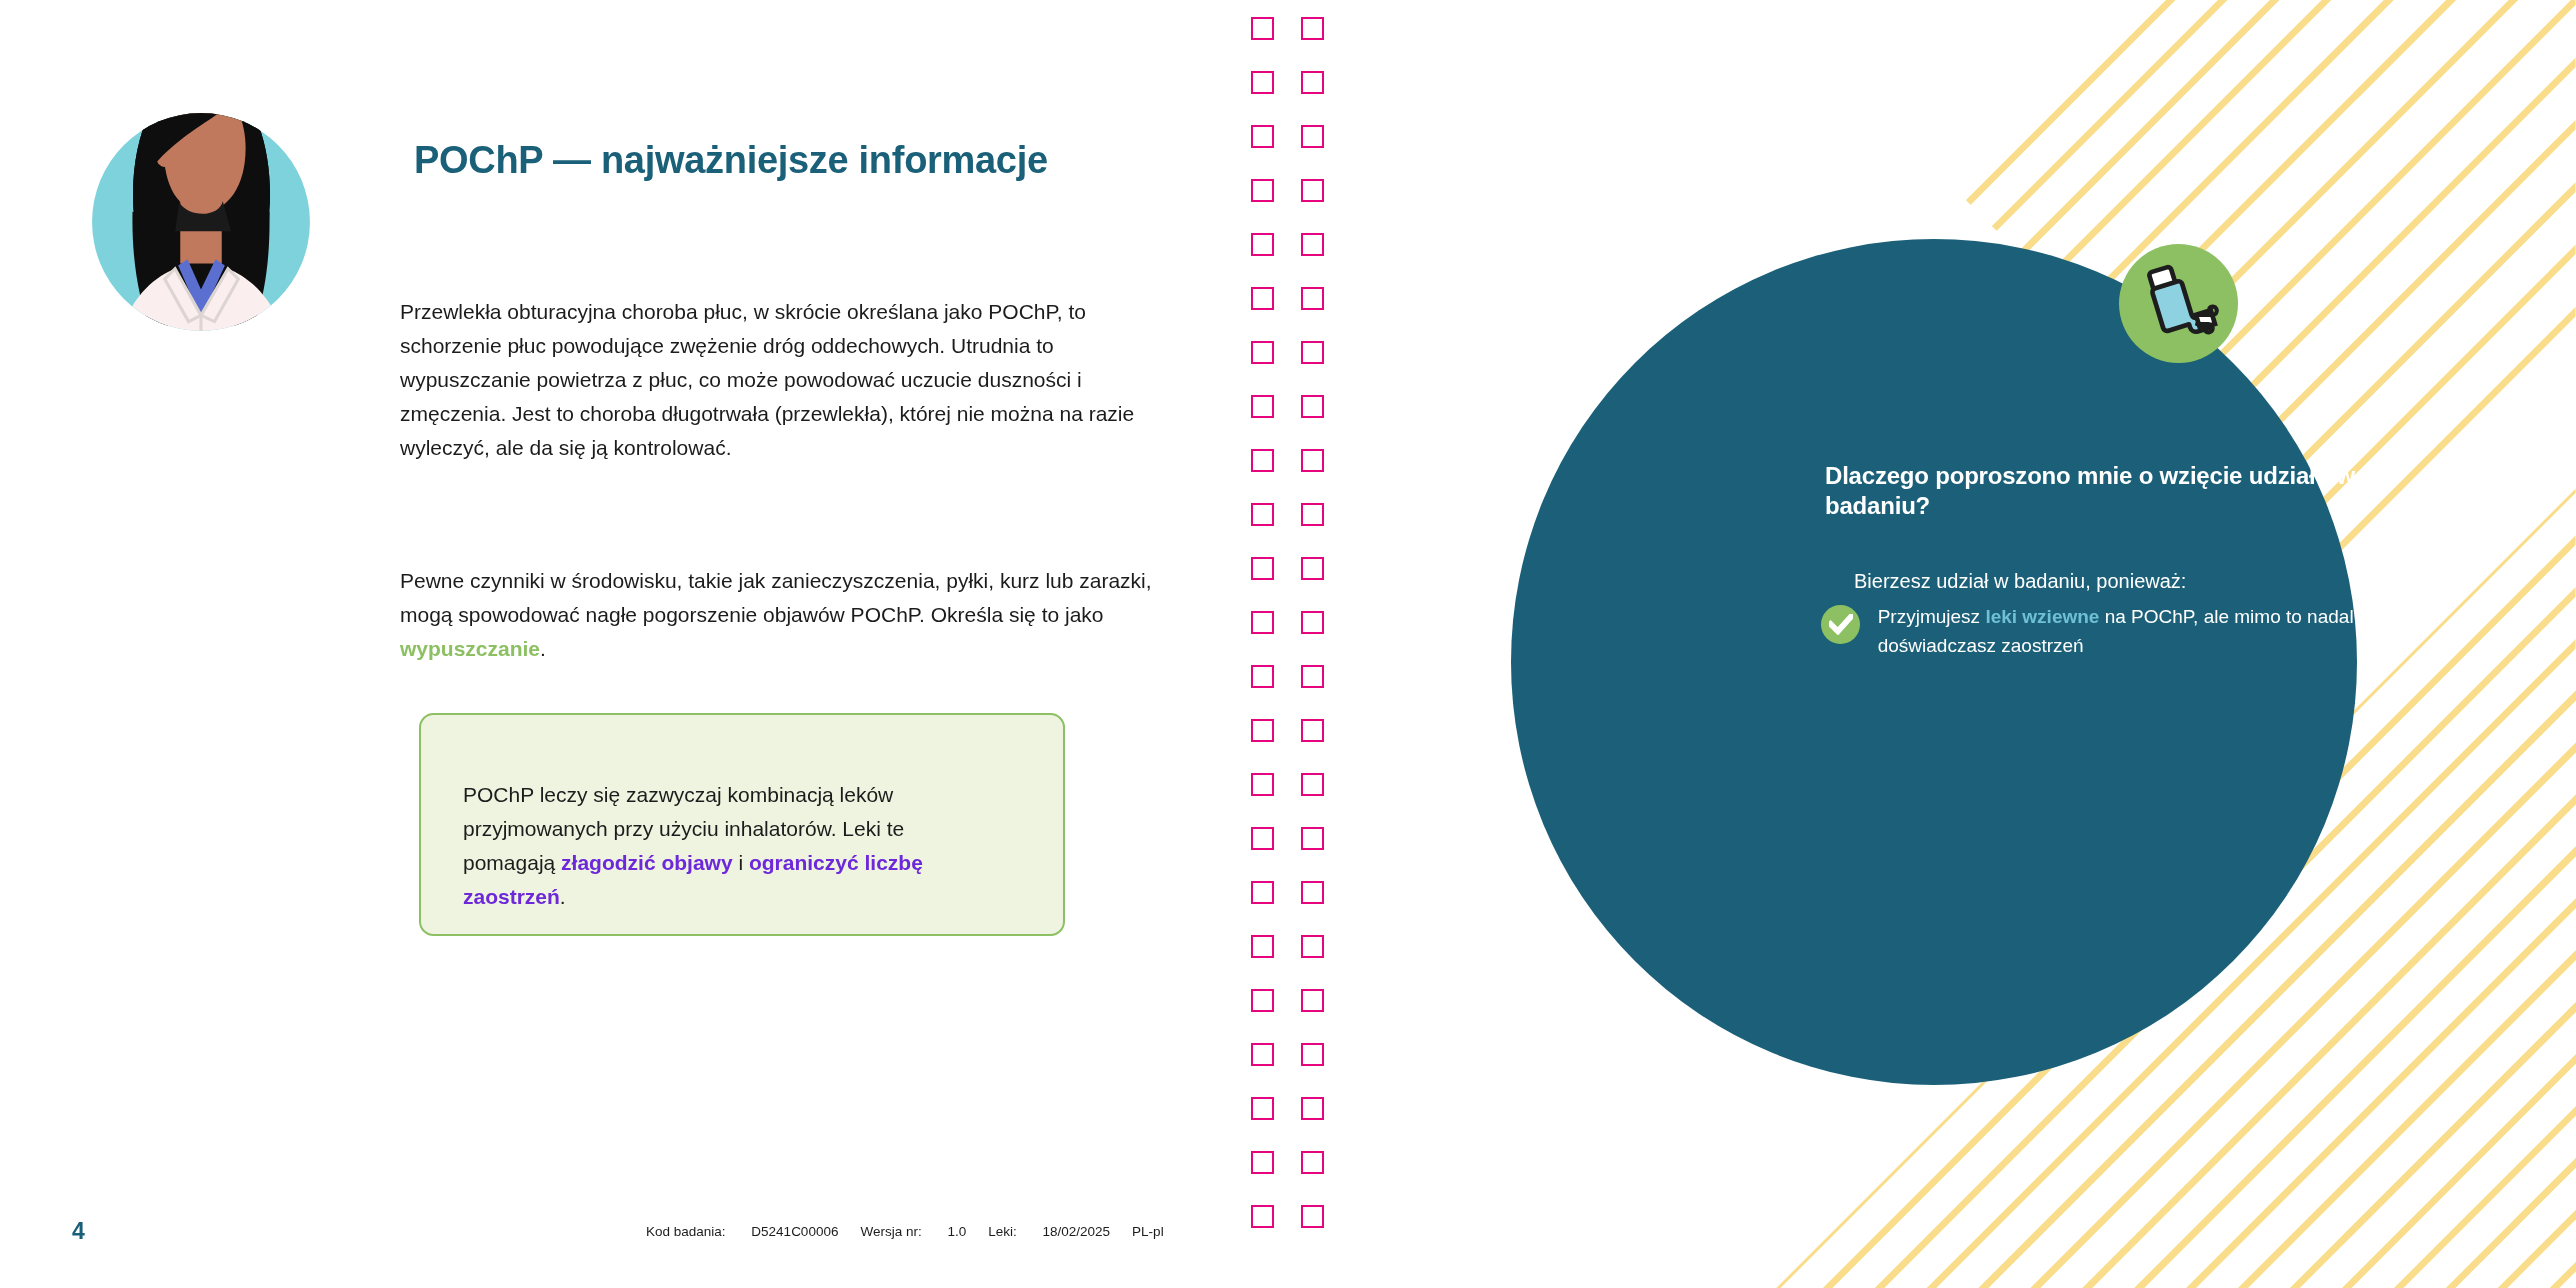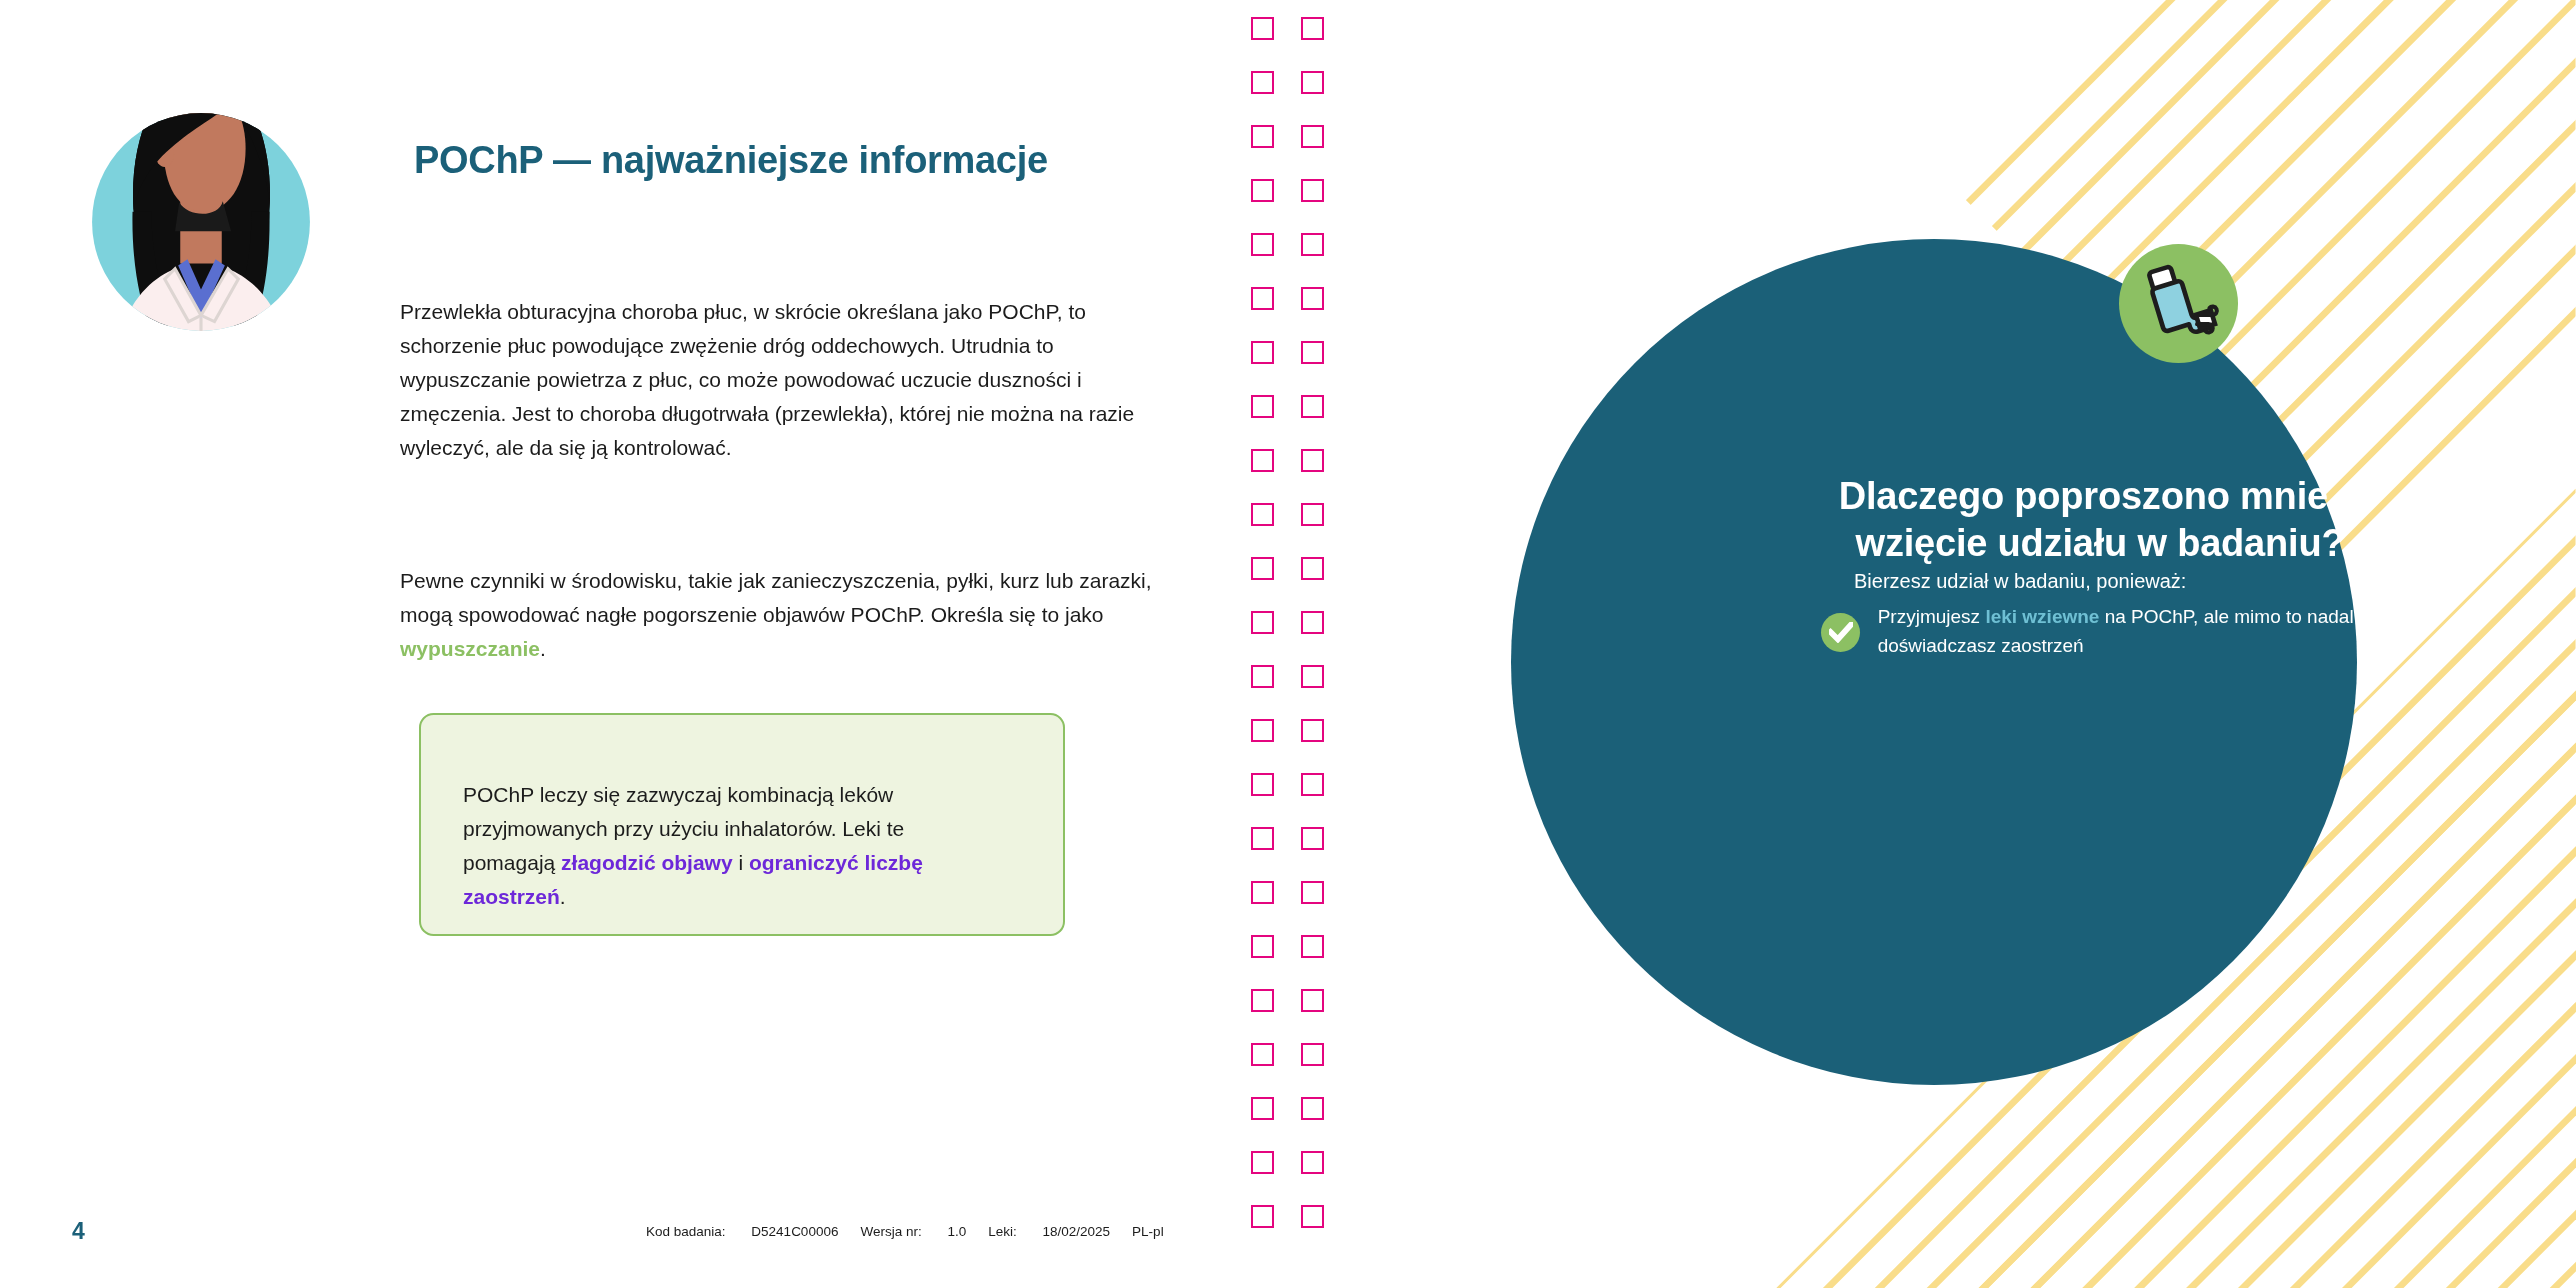--- a/index.html
+++ b/index.html
@@ -67,30 +67,29 @@
   }
 
   .inhaler-badge{
     position:absolute;left:831px;top:244px;width:119px;height:119px;
     background:#8cc063;border-radius:50%;
   }
   .inhaler-badge svg{position:absolute;left:14.5px;top:13.5px;width:91px;height:91px;}
 
   .circle-title{
     position:absolute;left:537px;top:441px;width:550px;
-    color:#ffffff;font-size:38px;line-height:1.24;font-weight:700;
+    color:#ffffff;font-size:24px;line-height:1.24;font-weight:700;
     letter-spacing:-0.2px;
-    text-align:center;
   }
   .circle-lead{
     position:absolute;left:566px;top:547px;width:550px;
     color:#ffffff;font-size:20px;line-height:1.4;font-weight:400;
   }
   .bullets{position:absolute;left:533px;top:602px;width:582px;}
-  .bullet{position:relative;display:flex;align-items:center;margin-bottom:21px;}
+  .bullet{position:relative;display:flex;align-items:flex-start;margin-bottom:21px;}
   .tick{
     flex:0 0 auto;width:39px;height:39px;border-radius:50%;
     background:#8cc063;position:relative;margin-top:3.1px;
   }
   .tick svg{position:absolute;left:8.3px;top:9.3px;width:24px;height:21px;}
   .bullet-text{
     margin-left:17.7px;color:#fff;font-size:19px;line-height:1.5;font-weight:400;
     padding-top:1px;
   }
   .lt-blue{color:#6fc0d4;font-weight:700;}

